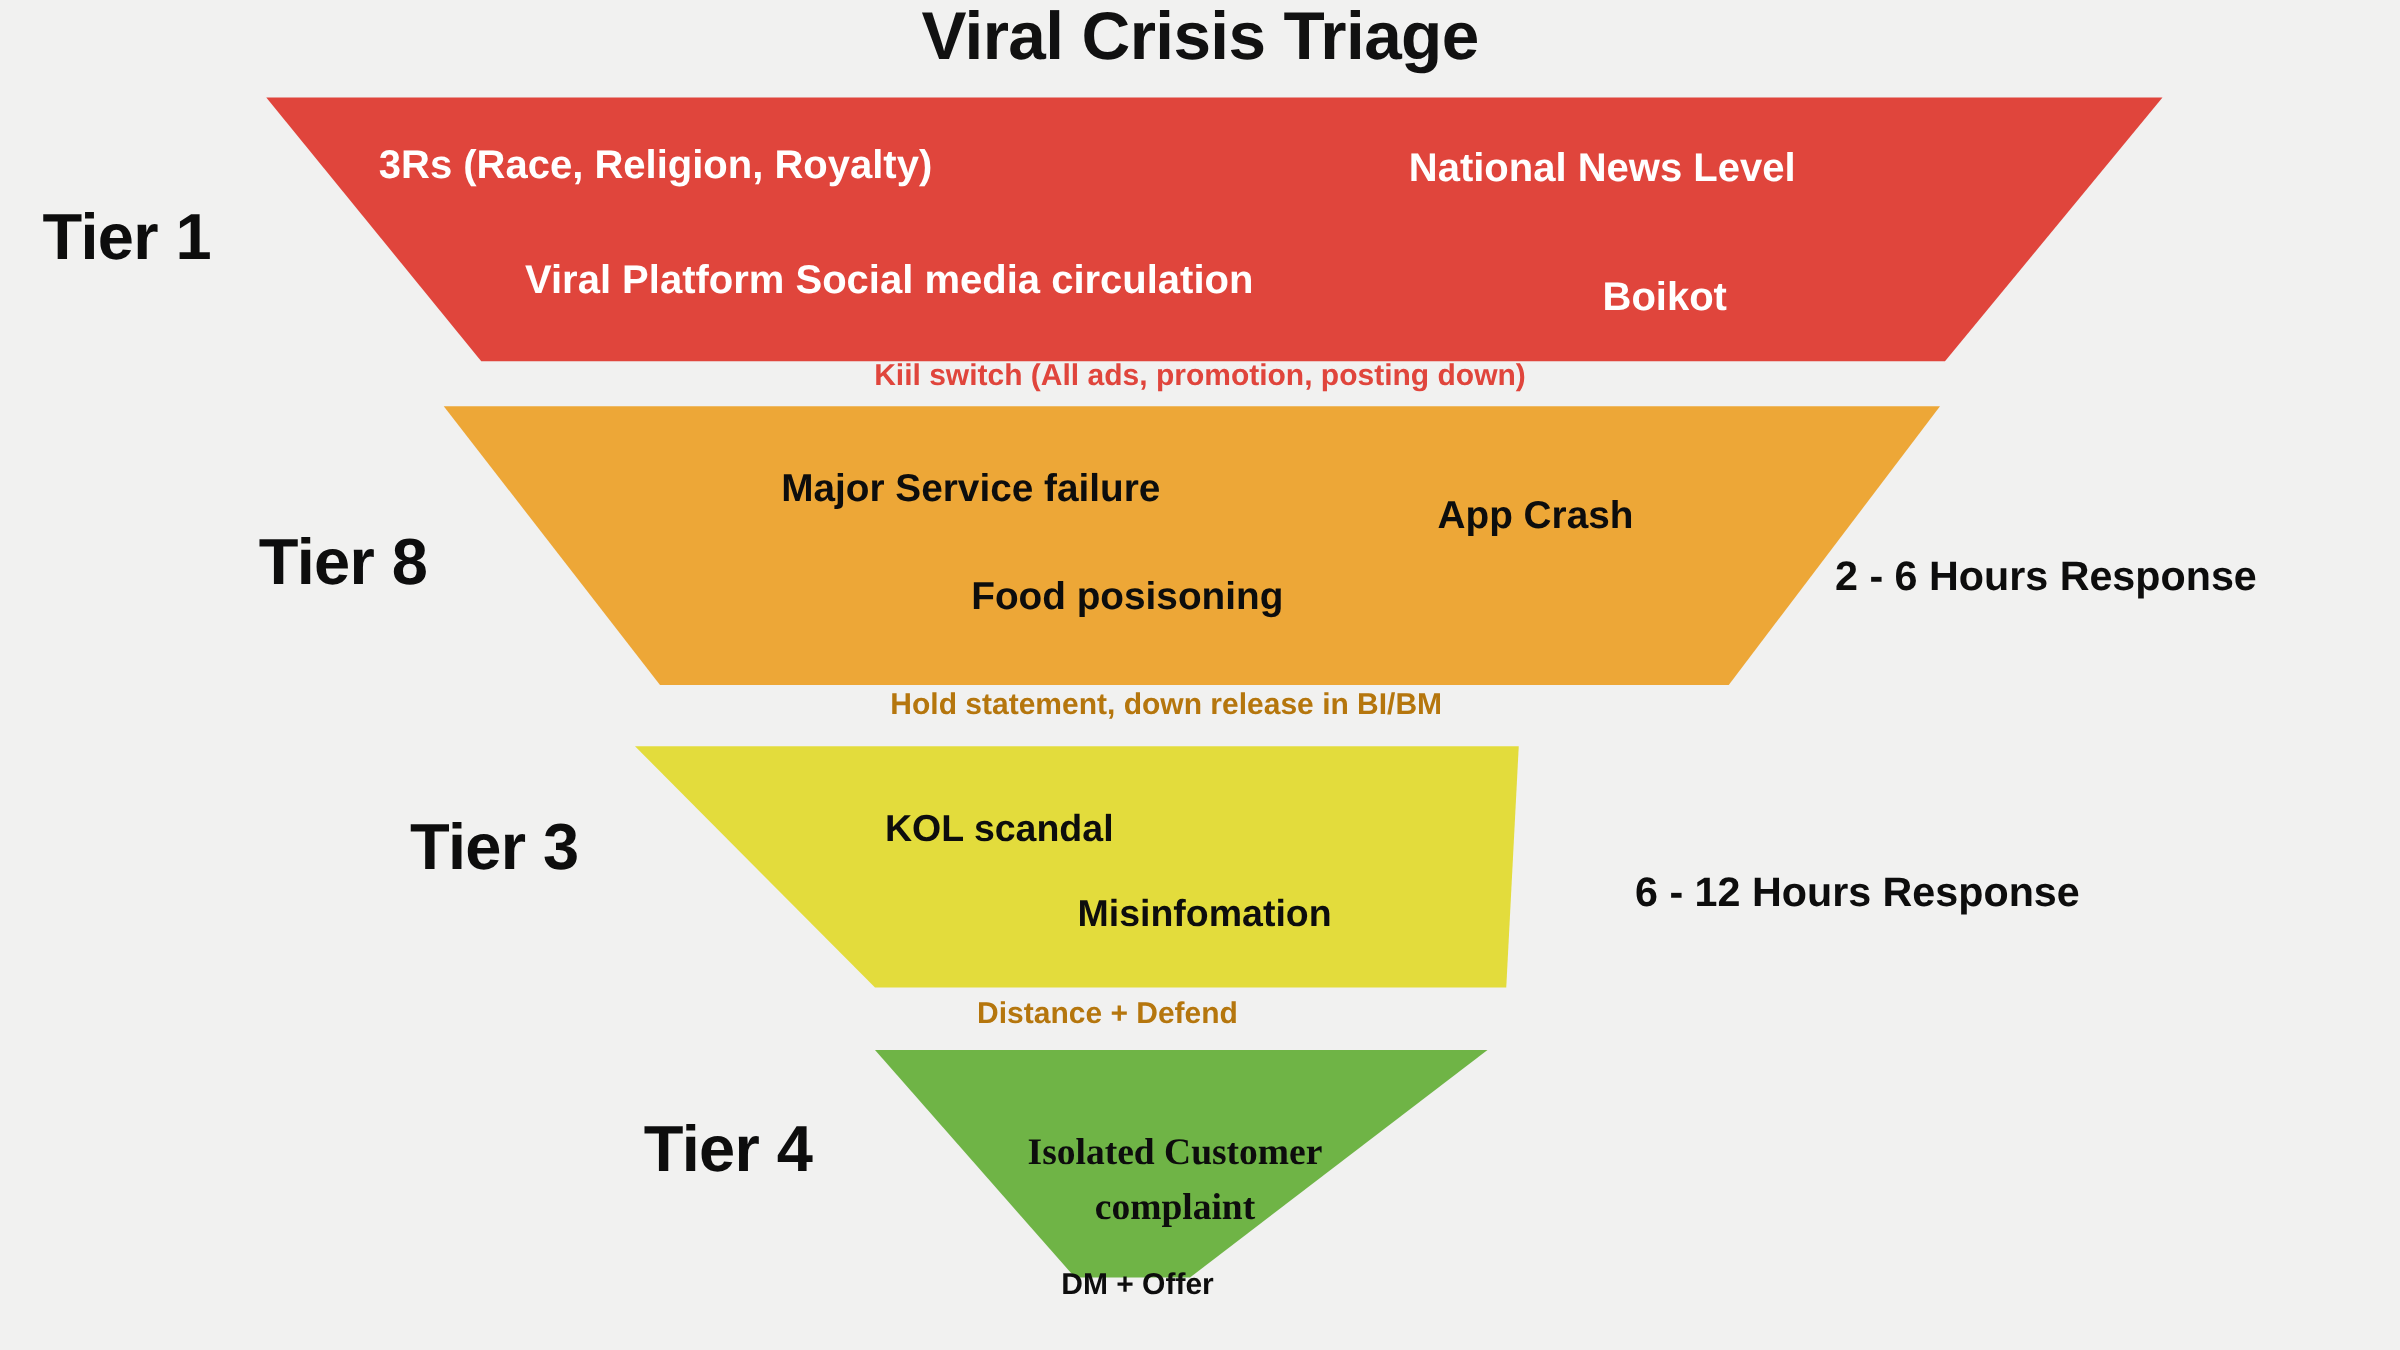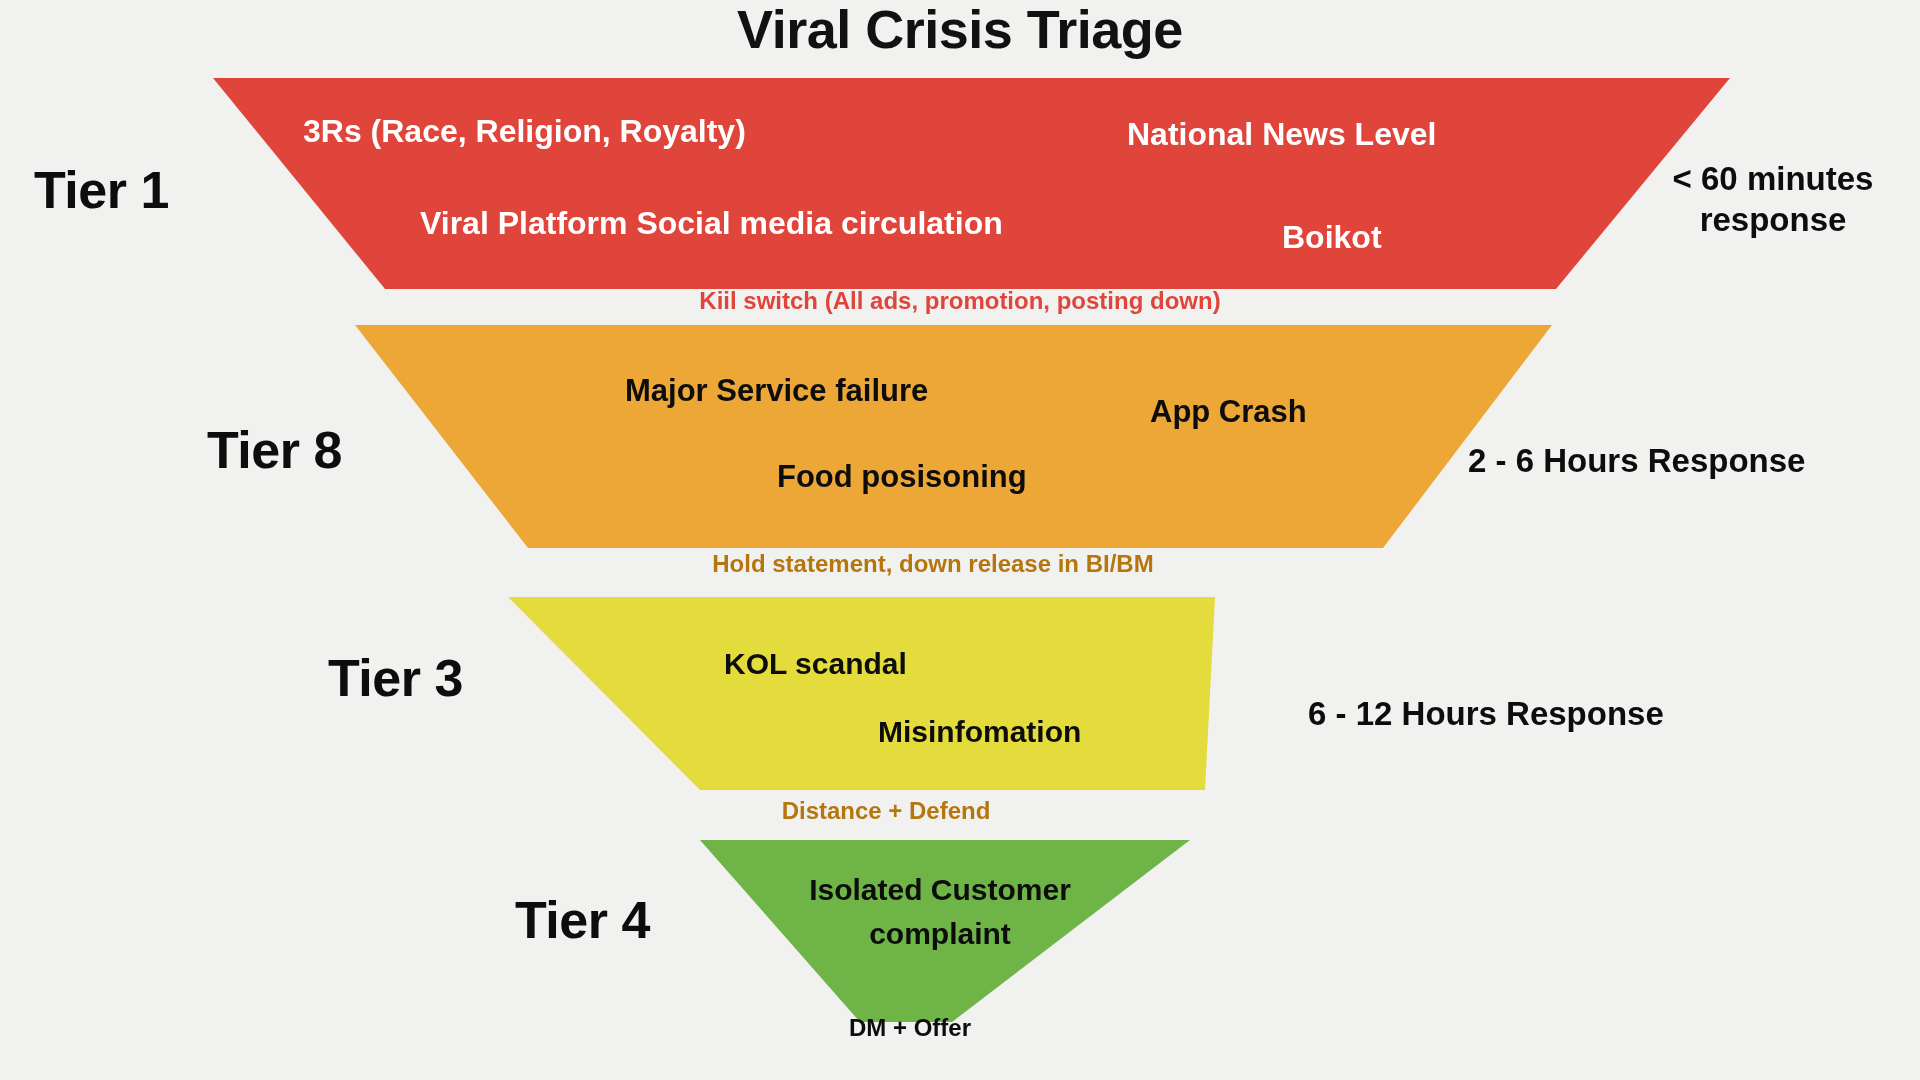--- a/index.html
+++ b/index.html
@@ -69,21 +69,21 @@
     font-size: 31px;
     font-weight: 700;
     line-height: 1.2;
     white-space: nowrap;
   }
   .item.light { color: #ffffff; }
   .item.dark  { color: #0d0d0d; }
 
   .t1-item { font-size: 32px; }
   .t2-item { font-size: 31px; }
-  .t3-item { font-size: 30px; margin-left: 16px; }
+  .t3-item { font-size: 30px; }
   .t4-item {
     font-size: 30px;
     text-align: center;
     line-height: 1.45;
     white-space: normal;
     width: 330px;
   }
 
   .action {
     font-size: 24px;
@@ -112,21 +112,20 @@
   <div class="abs tier-label" style="left:34px; top:160px;">Tier 1</div>
 
   <div class="abs item light t1-item" style="left:303px; top:112px;">3Rs (Race, Religion, Royalty)</div>
 
   <div class="abs item light t1-item" style="left:1127px; top:115px;">National News Level</div>
 
   <div class="abs item light t1-item" style="left:420px; top:204px;">Viral Platform Social media circulation</div>
 
   <div class="abs item light t1-item" style="left:1282px; top:218px;">Boikot</div>
 
-  <div class="abs sla-label two-line" style="left:1638px; top:158px;">&lt; 60 minutes response</div>
 
   <div class="abs action red" style="left:0; top:287px; width:1920px;">Kiil  switch (All ads, promotion, posting down)</div>
 
   <div class="abs tier-label" style="left:207px; top:420px;">Tier 8</div>
 
   <div class="abs item dark t2-item" style="left:625px; top:372px;">Major Service failure</div>
 
   <div class="abs item dark t2-item" style="left:1150px; top:393px;">App Crash</div>
 
   <div class="abs item dark t2-item" style="left:777px; top:458px;">Food posisoning</div>
@@ -140,17 +139,17 @@
   <div class="abs item dark t3-item" style="left:708px; top:646px;">KOL scandal</div>
 
   <div class="abs item dark t3-item" style="left:862px; top:714px;">Misinfomation</div>
 
   <div class="abs sla-label" style="left:1308px; top:693px;">6 - 12 Hours Response</div>
 
   <div class="abs action brown" style="left:0; top:797px; width:1772px;">Distance + Defend</div>
 
   <div class="abs tier-label" style="left:515px; top:890px;">Tier 4</div>
 
-  <div class="abs item dark t4-item" style="left:775px; top:868px;">Isolated Customer complaint</div>
+  <div class="abs item dark t4-item" style="left:775px; top:900px;font-family:Liberation Serif, serif;">Isolated Customer complaint</div>
 
   <div class="abs action black" style="left:0; top:1014px; width:1820px;">DM + Offer</div>
 
 </div>
 
 </body></html>

